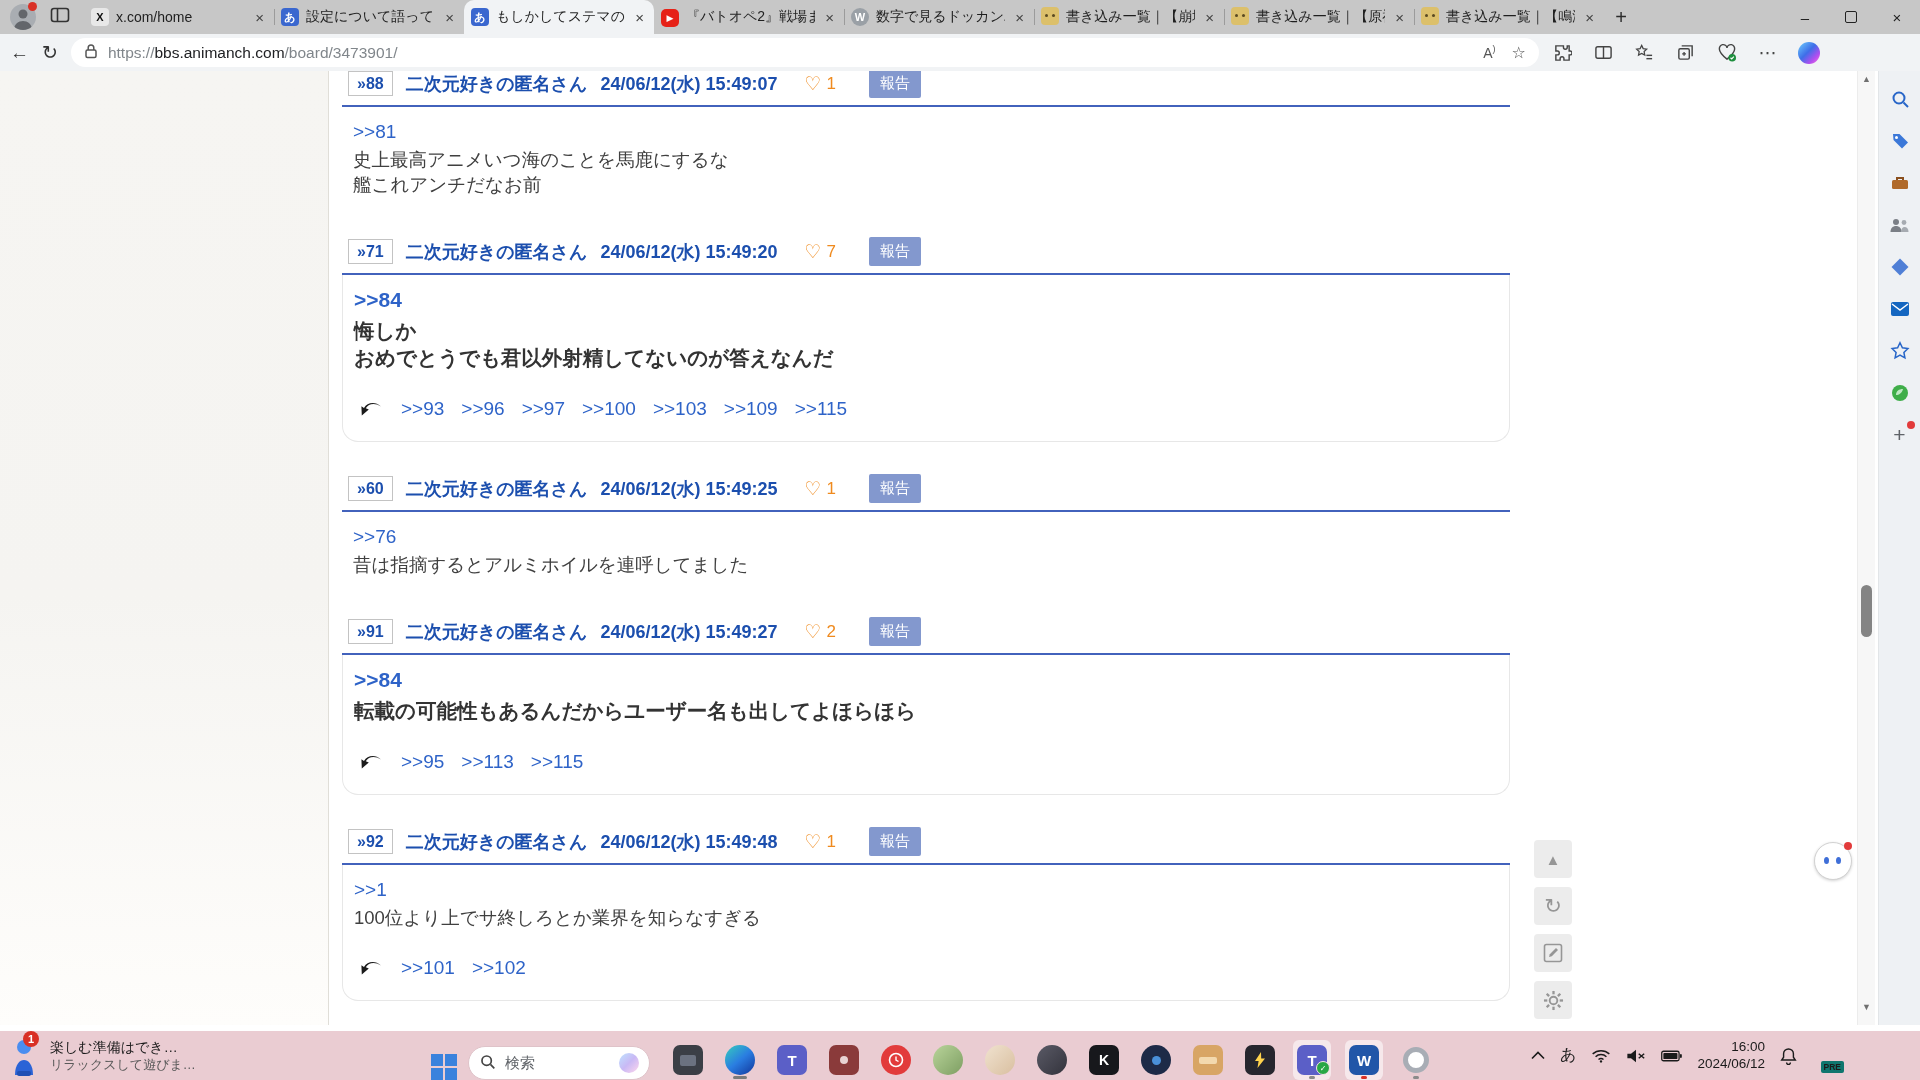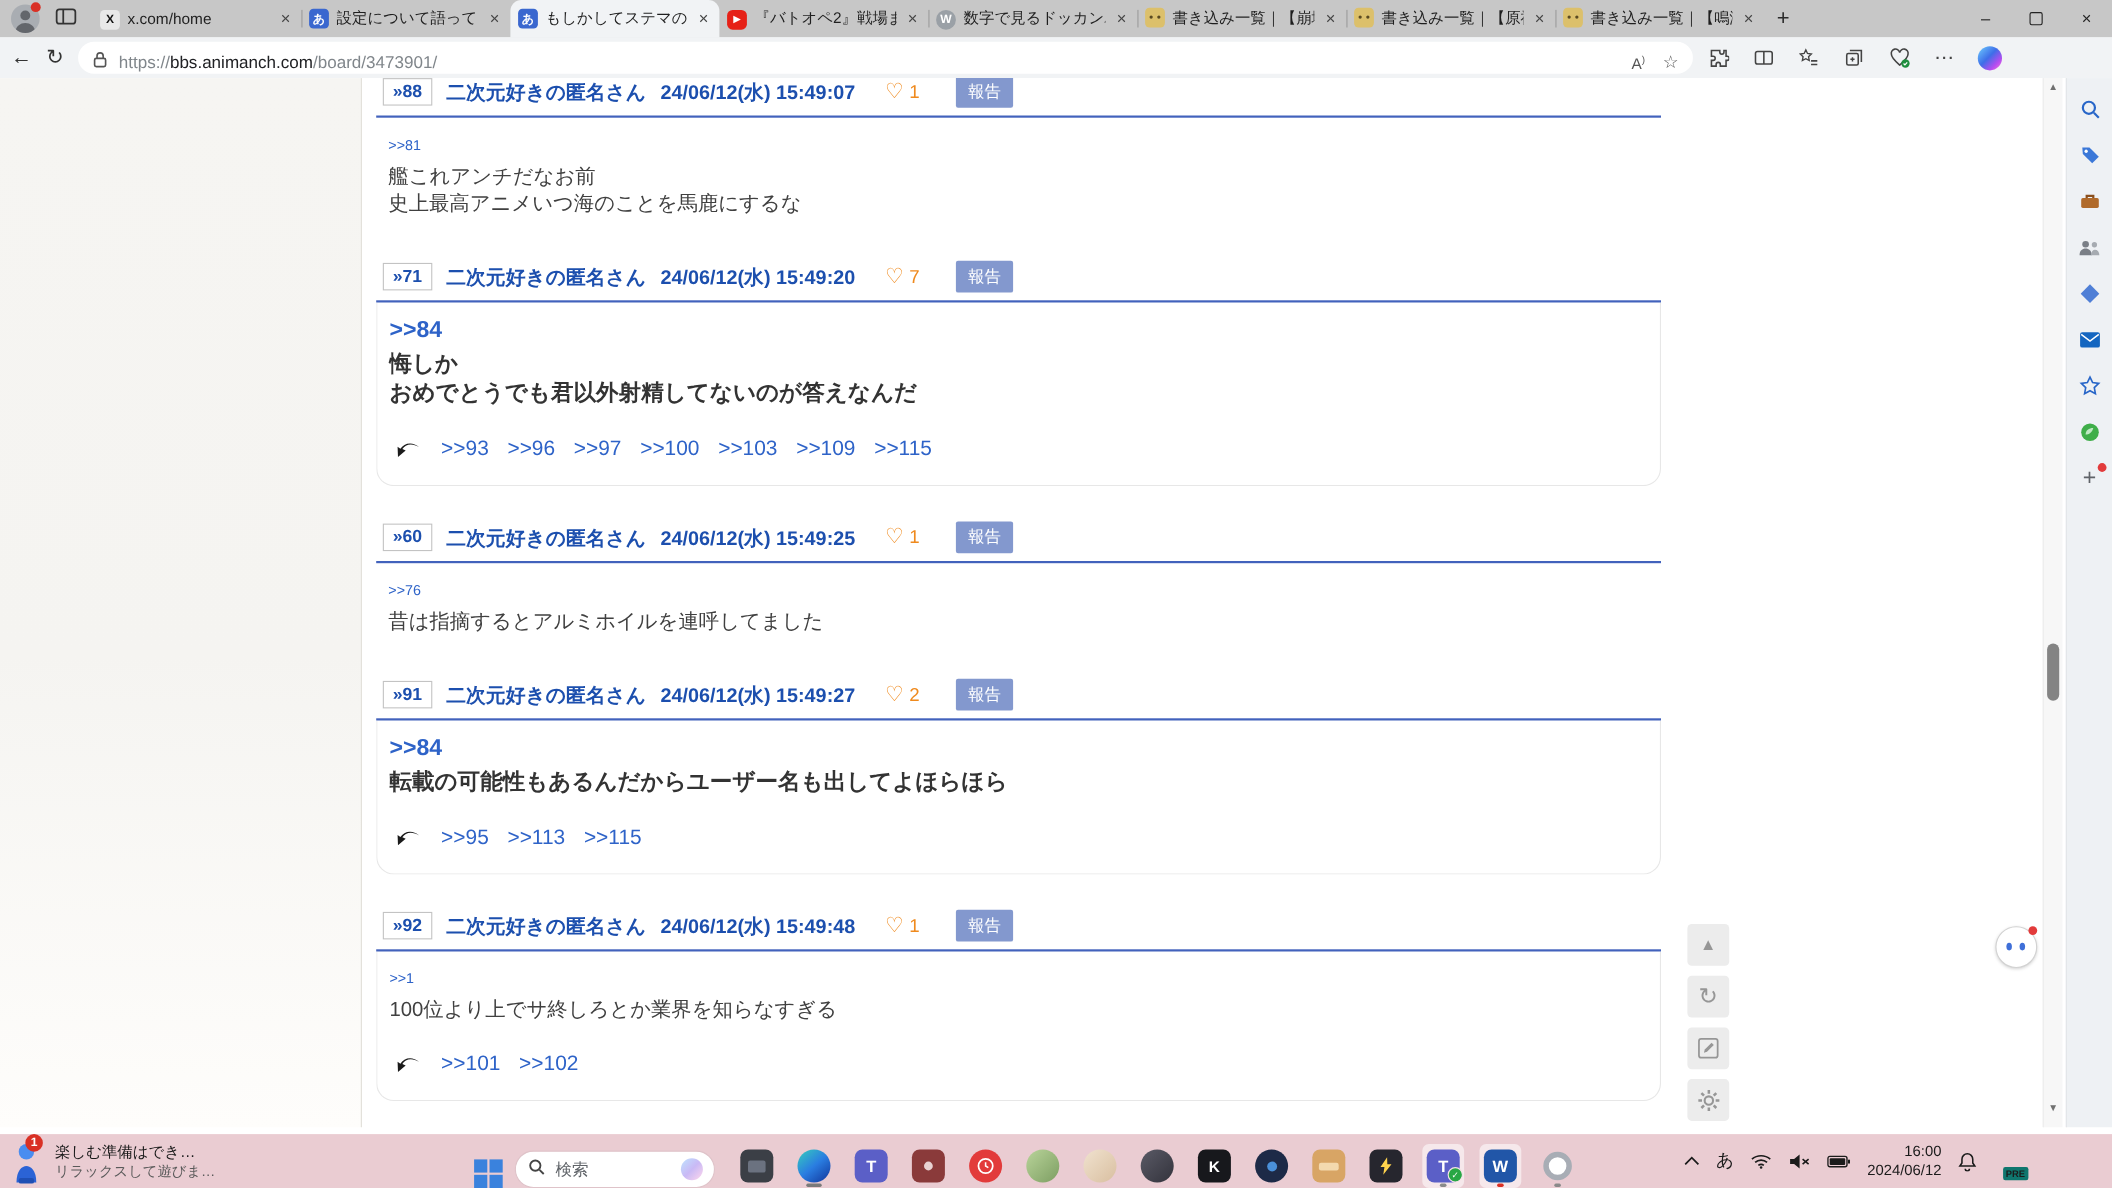--- a/index.html
+++ b/index.html
@@ -26,21 +26,21 @@
   .ic-wp{background:#9aa0a6;color:#fff;border-radius:50%;}
   .ic-bot{background:#dcc06b;position:relative;}
   .ic-bot i{position:absolute;left:4px;top:7px;width:3px;height:3px;border-radius:50%;background:#5a4a22;box-shadow:7px 0 0 #5a4a22;}
   .newtab{display:flex;align-items:center;justify-content:center;width:34px;font-size:20px;color:#2b2b2b;}
   .wincontrols{margin-left:auto;display:flex;}
   .wc{width:46px;display:flex;align-items:center;justify-content:center;color:#222;font-size:15px;}
   .wc .maxbox{width:10px;height:10px;border:1.4px solid #222;border-radius:2px;display:block;}
   
   .toolbar{position:absolute;left:0;top:34px;width:1920px;height:37px;background:#f1f3f5;display:flex;align-items:center;padding:0 10px;box-sizing:border-box;gap:13px;}
   .navic{font-size:19px;color:#333;flex:none;}
-  .urlpill{width:1468px;height:29px;background:#fff;border-radius:15px;display:flex;align-items:flex-end;padding:0 13px;box-sizing:border-box;gap:10px;flex:none;}
+  .urlpill{width:1468px;height:29px;background:#fff;border-radius:15px;display:flex;align-items:center;padding:0 13px;box-sizing:border-box;gap:10px;flex:none;}
   .urltext{font-size:15.5px;color:#202124;white-space:nowrap;}
   .urltext .dim{color:#80868b;}
   .pill-right{margin-left:auto;display:flex;align-items:center;gap:16px;color:#444;}
   .readaloud{font-size:14px;color:#555;}
   .readaloud sup{font-size:9px;}
   .star{font-size:16px;color:#555;}
   .tb-icons{display:flex;align-items:center;gap:19px;color:#444;}
   .tb-ic{display:inline-flex;align-items:center;justify-content:center;width:22px;height:22px;}
   .copilot-orb{width:22px;height:22px;border-radius:50%;background:linear-gradient(135deg,#6fd0ff 0%,#3e6ee8 45%,#b44df0 75%,#ff7ad9 100%);}
   
@@ -51,21 +51,21 @@
   .post{margin-bottom:28px;}
   .post-header{display:flex;align-items:center;gap:13px;padding:4px 0 7px 6px;border-bottom:2px solid #4262bc;}
   .post-num{border:1px solid #c3c3c3;background:#fff;color:#1c4fae;font-weight:bold;font-size:16px;padding:2px 8px;line-height:1.2;}
   .post-name{color:#1c4fae;font-weight:bold;font-size:18px;}
   .post-date{color:#1c4fae;font-weight:bold;font-size:18px;}
   .post-like{display:inline-flex;align-items:center;gap:5px;margin-left:14px;color:#ef8a1e;font-size:17px;}
   .post-like .heart{font-size:19px;}
   .post-report{background:#8398ce;color:#fff;border:none;font-size:15px;padding:5px 11px;margin-left:20px;border-radius:2px;}
   .post-box{padding:12px 10px 8px 11px;}
   .post-box.bordered{border:1px solid #e7e7e7;border-top:none;border-radius:0 0 16px 16px;}
-  .anchor{color:#2e63c8;font-size:13px;text-decoration:none;display:inline-block;height:28px;line-height:26px;}
+  .anchor{color:#2e63c8;font-size:19px;text-decoration:none;display:inline-block;height:28px;line-height:26px;}
   .bodyline{color:#404040;font-size:18.5px;line-height:25px;margin:0;}
   .post.bold .anchor{font-weight:bold;font-size:21px;height:30px;}
   .post.bold .bodyline{font-weight:bold;font-size:20.5px;line-height:27px;color:#333;}
   .replies{margin-top:24px;padding:0 4px 10px 7px;display:flex;align-items:center;gap:17px;font-size:19px;height:28px;}
   .replies a{color:#2e63c8;text-decoration:none;}
   .reply-arrow{display:inline-flex;margin-right:2px;}
   
   .pagewidgets{position:absolute;left:1534px;top:769px;display:flex;flex-direction:column;gap:9px;}
   .pwb{width:38px;height:38px;background:#ececec;border-radius:4px;color:#969696;font-size:19px;display:flex;align-items:center;justify-content:center;}
   .mascot{position:absolute;left:1814px;top:771px;width:36px;height:36px;border-radius:50%;background:#fff;border:1px solid #d2d2d2;box-shadow:0 1px 3px rgba(0,0,0,.18);}
@@ -263,21 +263,21 @@
             <header class="post-header">
               <span class="post-num">»88</span>
               <span class="post-name">二次元好きの匿名さん</span>
               <span class="post-date">24/06/12(水) 15:49:07</span>
               <span class="post-like">
                 <span class="heart">♡</span>
                 <span class="like-count">1</span>
               </span>
               <button class="post-report">報告</button>
             </header>
-            <div class="post-box"><a class="anchor" href="#">&gt;&gt;81</a><p class="bodyline">艦これアンチだなお前</p><p class="bodyline">史上最高アニメいつ海のことを馬鹿にするな</p></div>
+            <div class="post-box"><a class="anchor" href="#">&gt;&gt;81</a><p class="bodyline">史上最高アニメいつ海のことを馬鹿にするな</p><p class="bodyline">艦これアンチだなお前</p></div>
           </section>
           <section class="post bold">
             <header class="post-header">
               <span class="post-num">»71</span>
               <span class="post-name">二次元好きの匿名さん</span>
               <span class="post-date">24/06/12(水) 15:49:20</span>
               <span class="post-like">
                 <span class="heart">♡</span>
                 <span class="like-count">7</span>
               </span>

